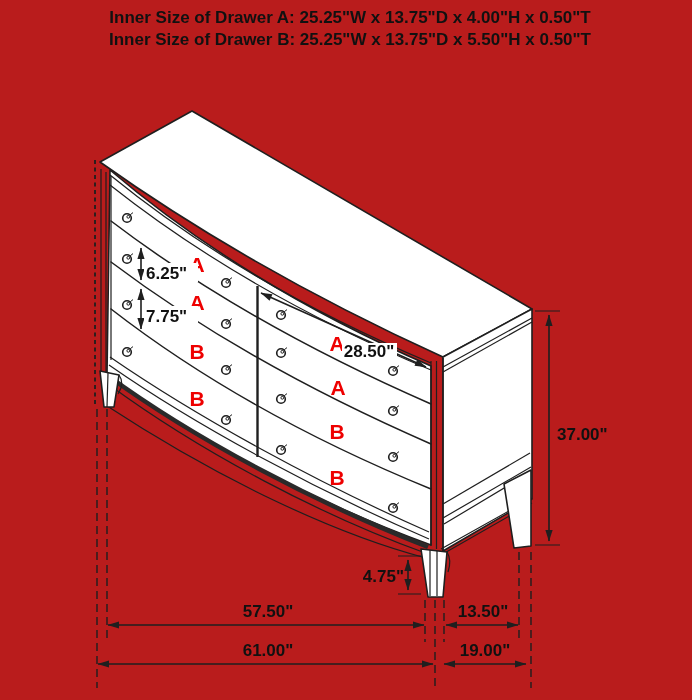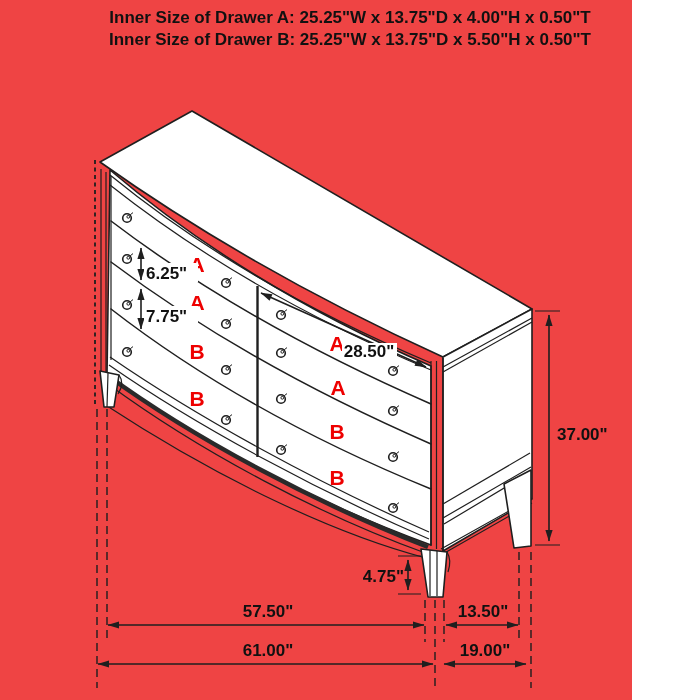--- a/index.html
+++ b/index.html
@@ -1,16 +1,16 @@
 <!DOCTYPE html>
 <html><head>
 <meta charset="utf-8">
 <style>
   html,body{margin:0;padding:0;background:#ffffff;}
-  .canvas{position:relative;width:632px;height:700px;background:#ef4444;overflow:hidden;
+  .canvas{position:relative;width:692px;height:700px;background:#b91c1c;overflow:hidden;
           font-family:"Liberation Sans", sans-serif;}
   svg{display:block;}
   .ln{stroke:#1f1f1f;stroke-width:1.5;fill:none;stroke-linecap:round;}
   .lnthin{stroke:#1f1f1f;stroke-width:1.2;fill:none;}
   .lnthick{stroke:#2a2a2a;stroke-width:4.5;fill:none;}
   .face{fill:#ffffff;stroke:#1f1f1f;stroke-width:1.6;stroke-linejoin:round;}
   .dash{stroke:#1f1f1f;stroke-width:1.4;fill:none;stroke-dasharray:8 5;}
   .hatch{stroke:#1f1f1f;stroke-width:1.8;fill:none;stroke-dasharray:4 3.5;}
   .dim{stroke:#1f1f1f;stroke-width:1.6;fill:none;}
   .dimtext{font-weight:bold;font-size:17px;fill:#111111;}

